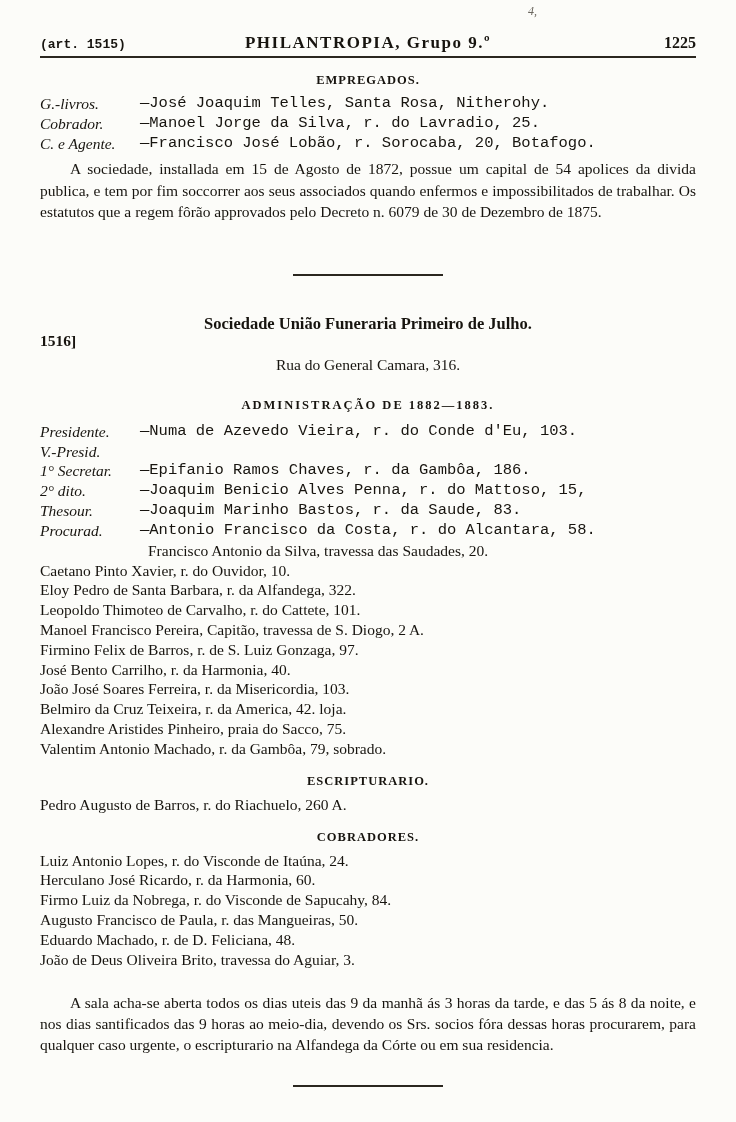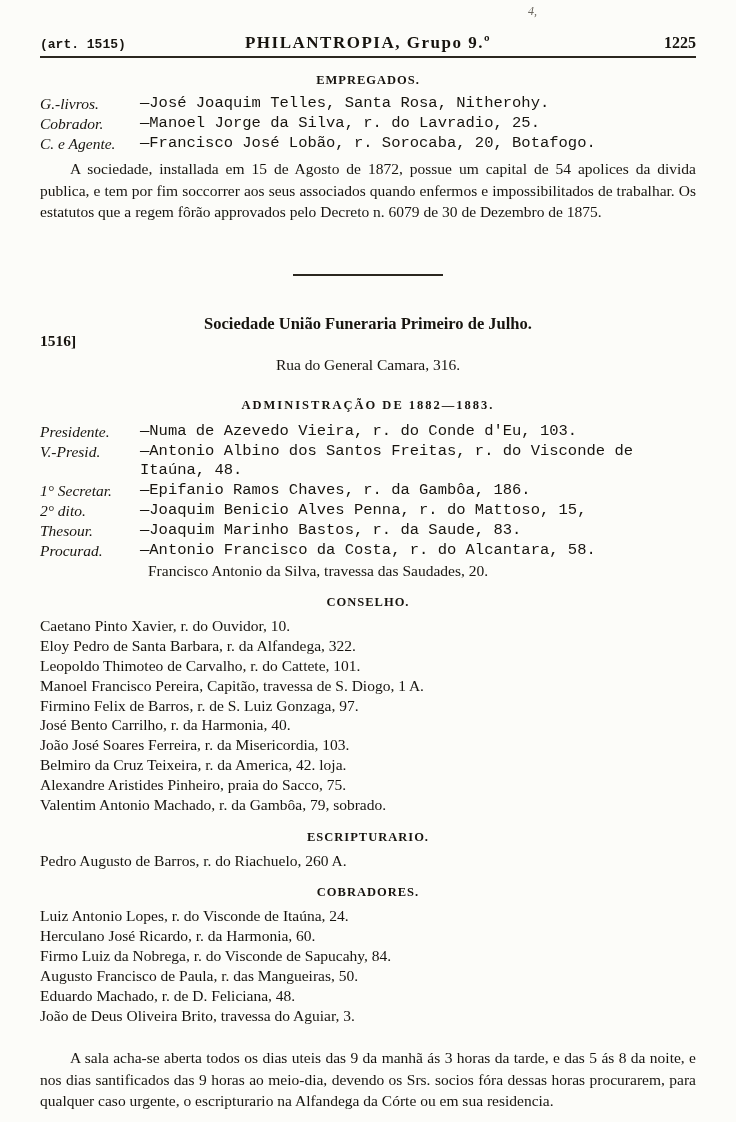--- a/index.html
+++ b/index.html
@@ -75,46 +75,44 @@
   <div class="entry-address">Rua do General Camara, 316.</div>
 
   <h3 class="small-heading admin-heading">ADMINISTRAÇÃO DE 1882—1883.</h3>
 
   <div class="role-row">
     <span class="role">Presidente.</span>
     <span class="role-text">—Numa de Azevedo Vieira, r. do Conde d'Eu, 103.</span>
   </div>
   <div class="role-row">
     <span class="role">V.-Presid.</span>
-    <span class="role-text">—Antonio Albino dos Santos Freitas, r. do Visconde de Itaúna, 48.</span>
   </div>
   <div class="role-row">
     <span class="role">1° Secretar.</span>
     <span class="role-text">—Epifanio Ramos Chaves, r. da Gambôa, 186.</span>
   </div>
   <div class="role-row">
     <span class="role">2° dito.</span>
     <span class="role-text">—Joaquim Benicio Alves Penna, r. do Mattoso, 15,</span>
   </div>
   <div class="role-row">
     <span class="role">Thesour.</span>
     <span class="role-text">—Joaquim Marinho Bastos, r. da Saude, 83.</span>
   </div>
   <div class="role-row">
     <span class="role">Procurad.</span>
     <span class="role-text">—Antonio Francisco da Costa, r. do Alcantara, 58.</span>
   </div>
   <div class="plain-line admin-extra">Francisco Antonio da Silva, travessa das Saudades, 20.</div>
 
-  <h3 class="small-heading">CONSELHO.</h3>
 
   <div class="plain-line">Caetano Pinto Xavier, r. do Ouvidor, 10.</div>
   <div class="plain-line">Eloy Pedro de Santa Barbara, r. da Alfandega, 322.</div>
   <div class="plain-line">Leopoldo Thimoteo de Carvalho, r. do Cattete, 101.</div>
-  <div class="plain-line">Manoel Francisco Pereira, Capitão, travessa de S. Diogo, 1 A.</div>
+  <div class="plain-line">Manoel Francisco Pereira, Capitão, travessa de S. Diogo, 2 A.</div>
   <div class="plain-line">Firmino Felix de Barros, r. de S. Luiz Gonzaga, 97.</div>
   <div class="plain-line">José Bento Carrilho, r. da Harmonia, 40.</div>
   <div class="plain-line">João José Soares Ferreira, r. da Misericordia, 103.</div>
   <div class="plain-line">Belmiro da Cruz Teixeira, r. da America, 42. loja.</div>
   <div class="plain-line">Alexandre Aristides Pinheiro, praia do Sacco, 75.</div>
   <div class="plain-line">Valentim Antonio Machado, r. da Gambôa, 79, sobrado.</div>
 
   <h3 class="small-heading">ESCRIPTURARIO.</h3>
 
   <div class="plain-line">Pedro Augusto de Barros, r. do Riachuelo, 260 A.</div>

